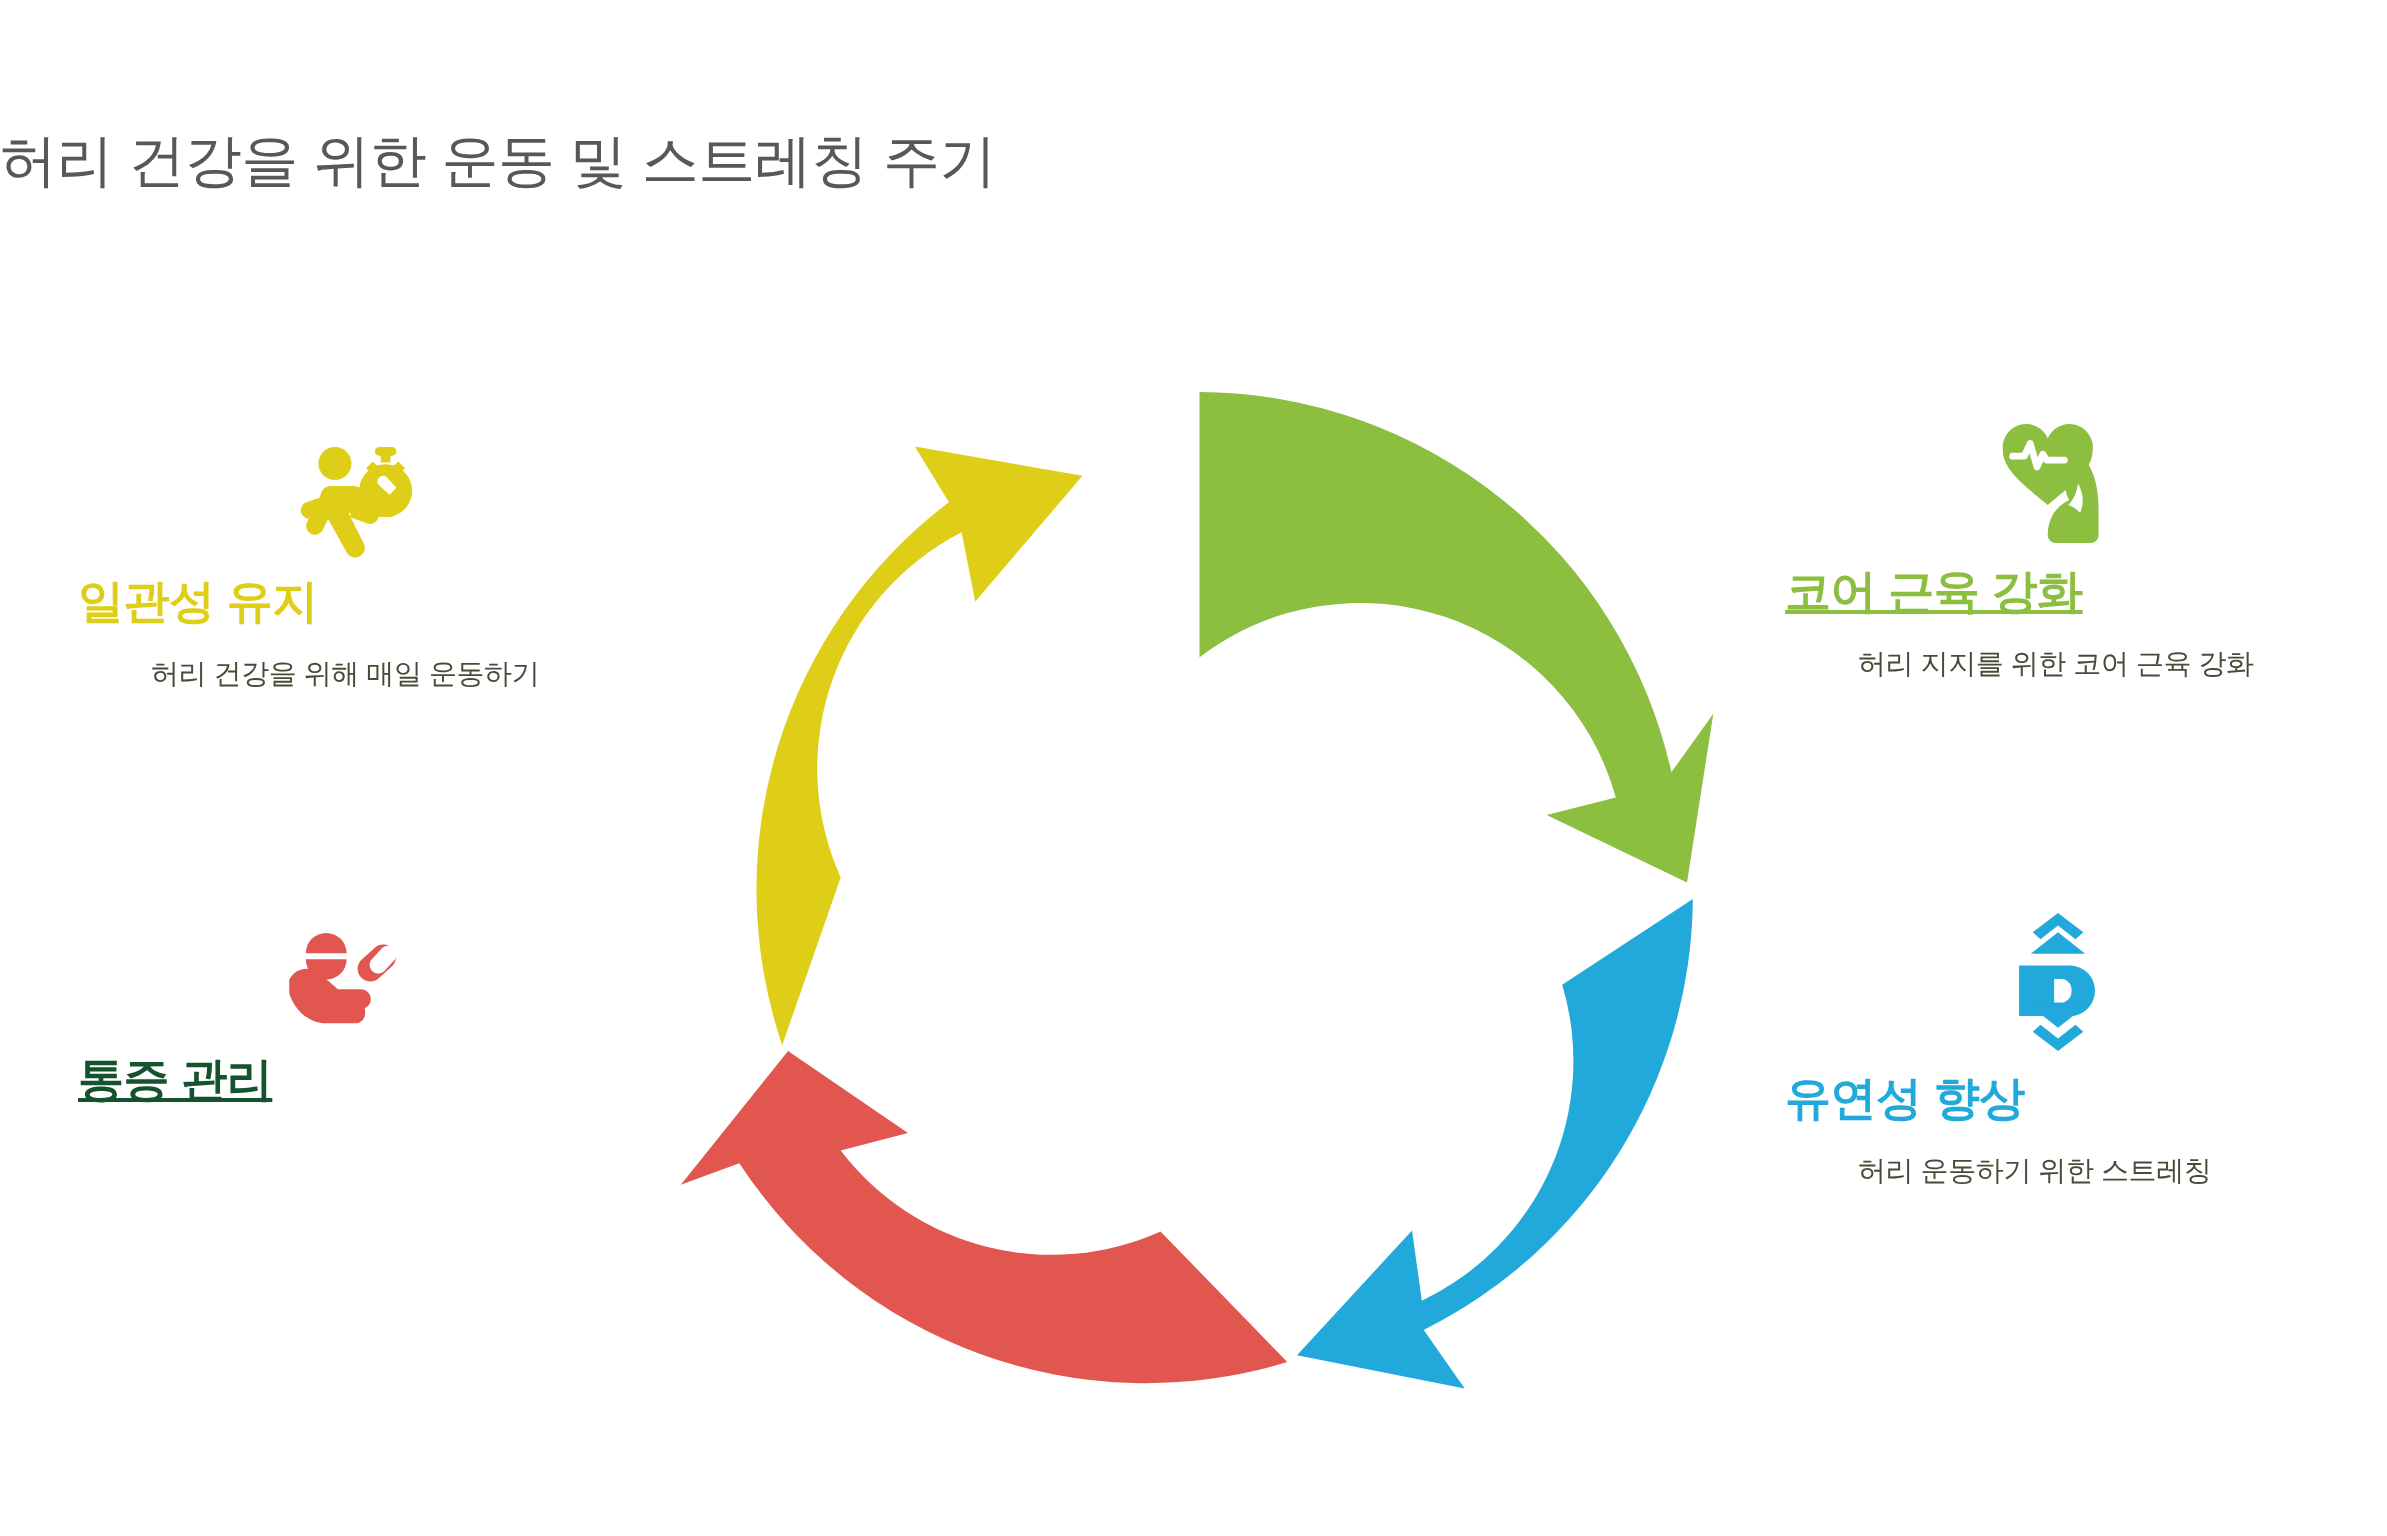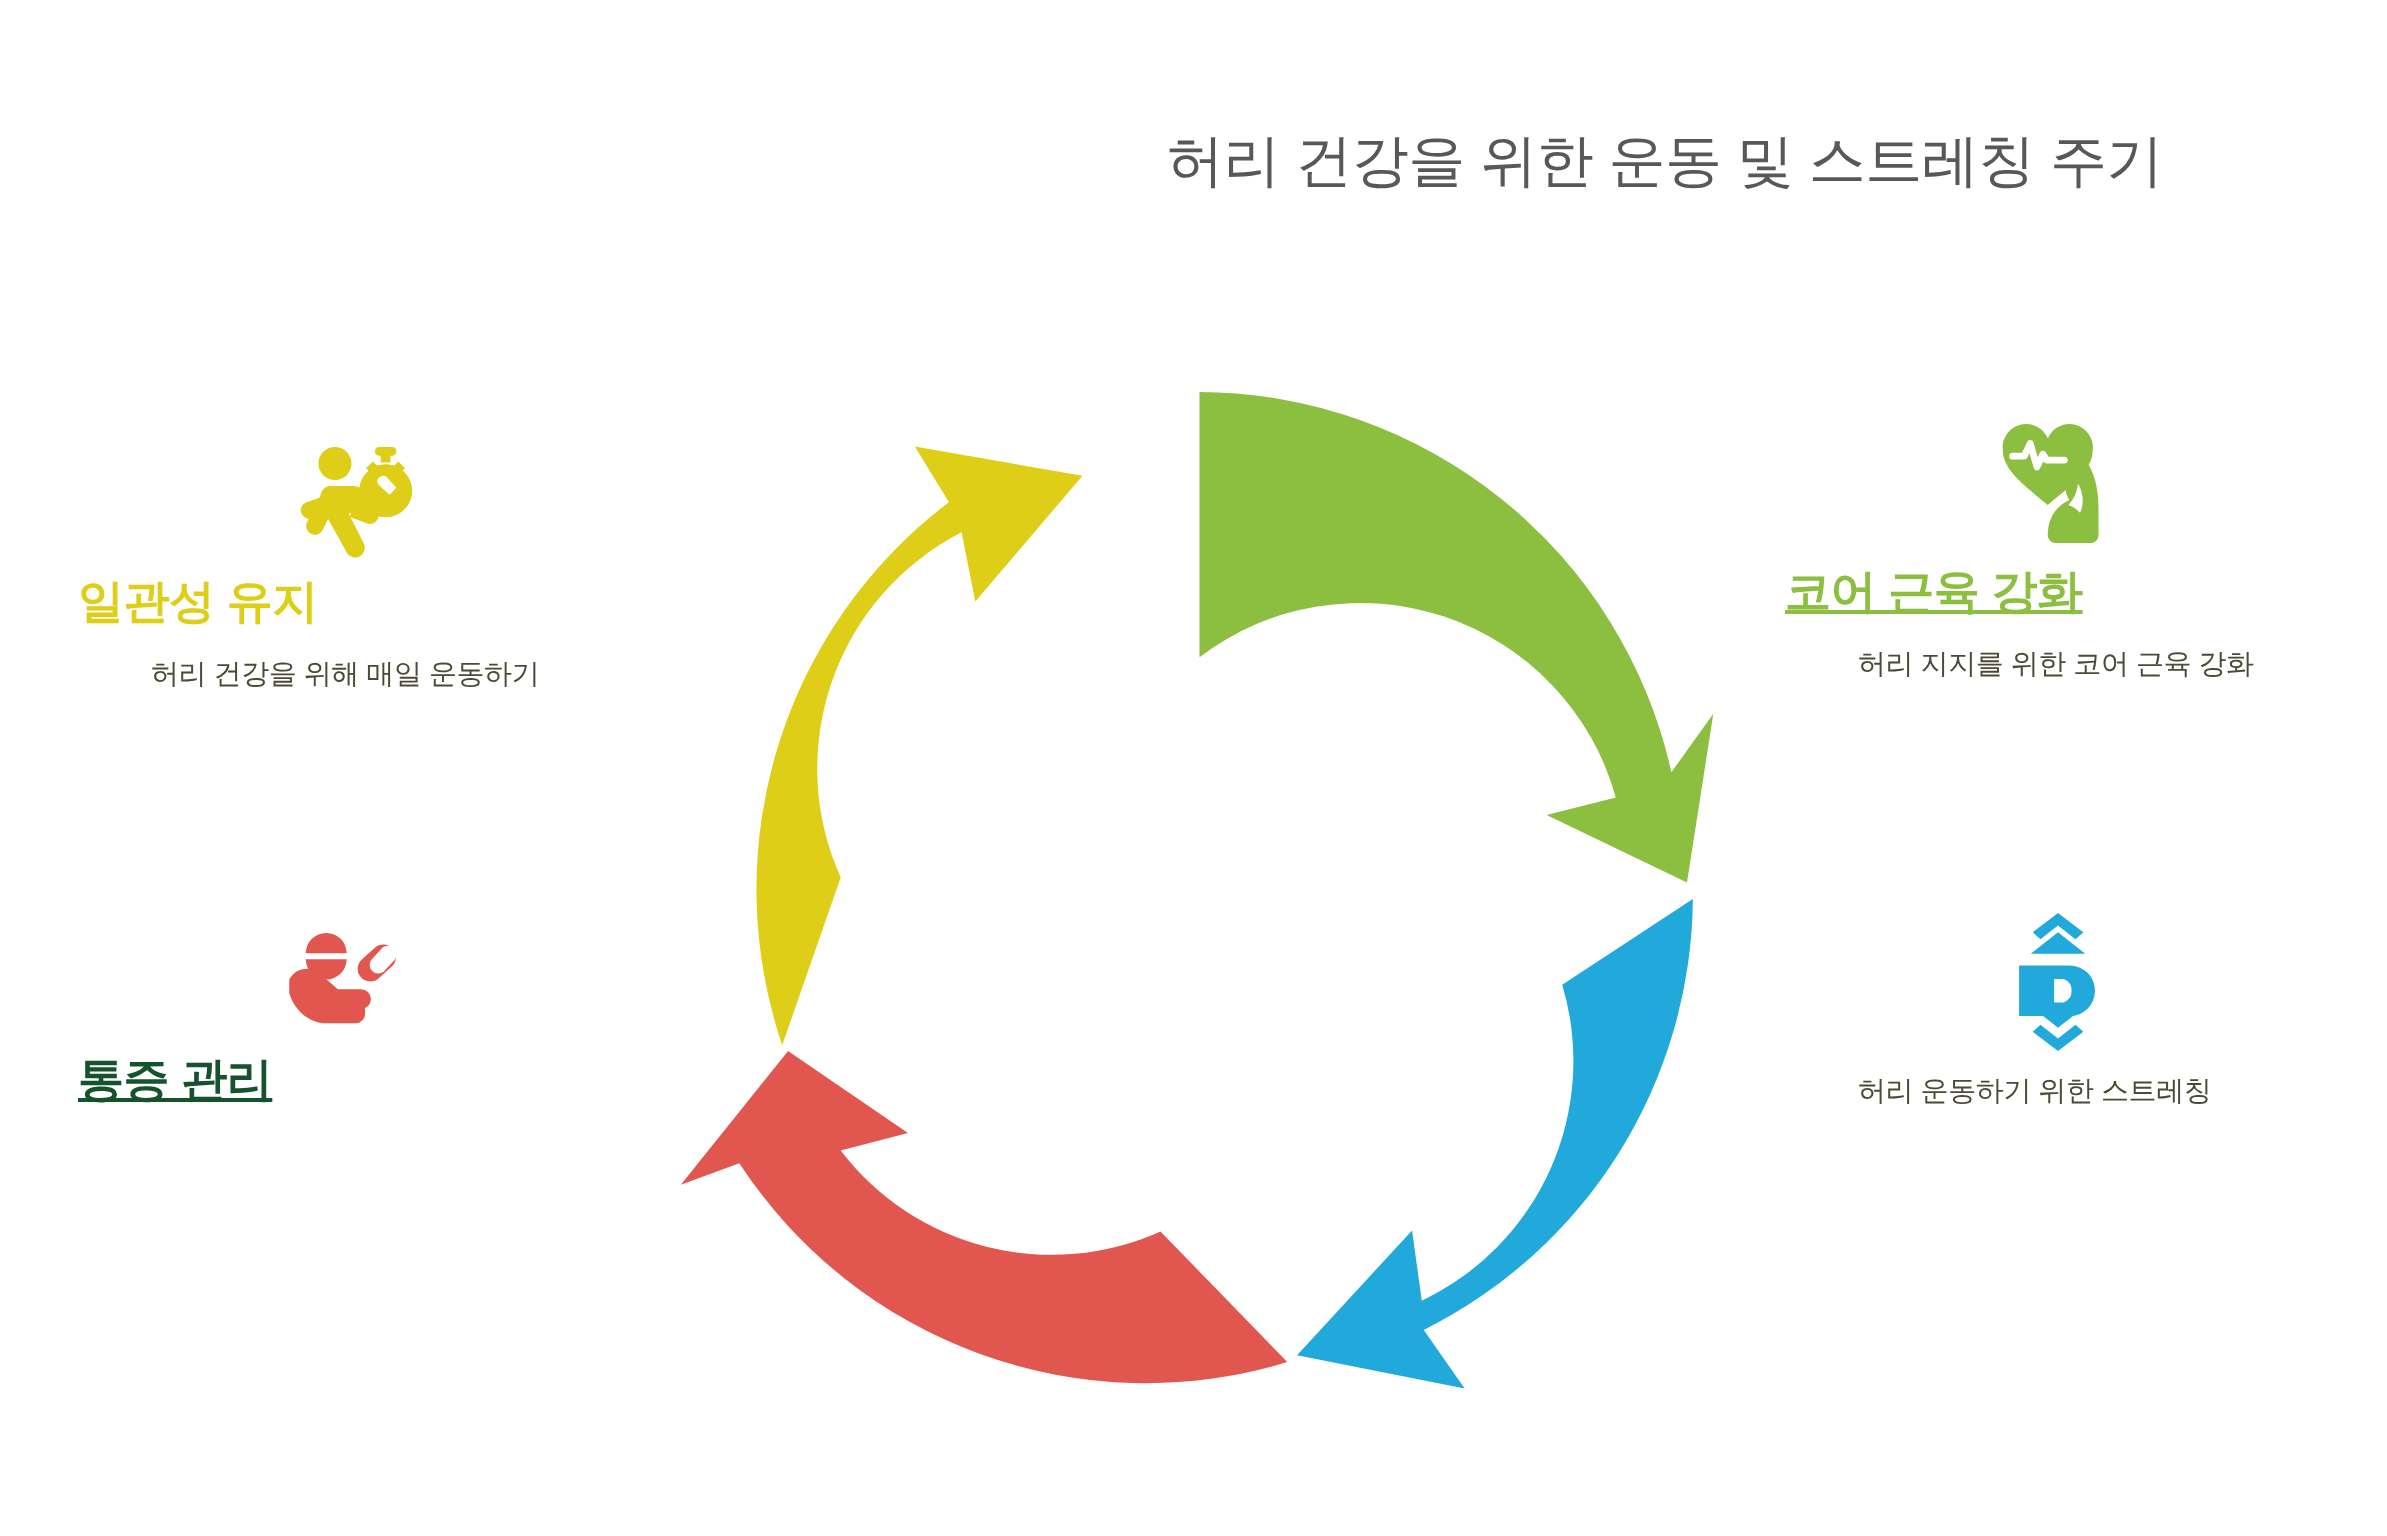--- a/index.html
+++ b/index.html
@@ -15,21 +15,21 @@
     font-family: "Liberation Sans", "DejaVu Sans", sans-serif;
     -webkit-font-smoothing: antialiased;
   }
 
   
   #page-title {
     position: absolute;
     top: 125px;
     left: 0;
     width: 2163px;
-    text-align: right;
+    text-align: left;
     font-size: 57px;
     font-weight: 400;
     color: #58585b;
     letter-spacing: -0.5px;
     line-height: 1.25;
   }
 
   
   #cycle-diagram {
     position: absolute;
@@ -305,15 +305,16 @@
 
         <path d="M10 58 H62 a26 26 0 0 1 0 52 H10 Z"></path>
         <path d="M46 72 h10 a13 13 0 0 1 0 24 h-10 Z" fill="#ffffff"></path>
 
         <path d="M50 144 L78 122 H22 Z" transform="translate(0,-22)"></path>
 
         <path d="M50 146 L76 126 L68 119 L50 133 L32 119 L24 126 Z"></path>
       </g>
     </svg>
   </div>
+  <div class="item-heading" style="color:#22A9DB;">유연성 향상</div>
   <div class="item-desc">허리 운동하기 위한 스트레칭</div>
 </div>
 
 
 </body></html>

